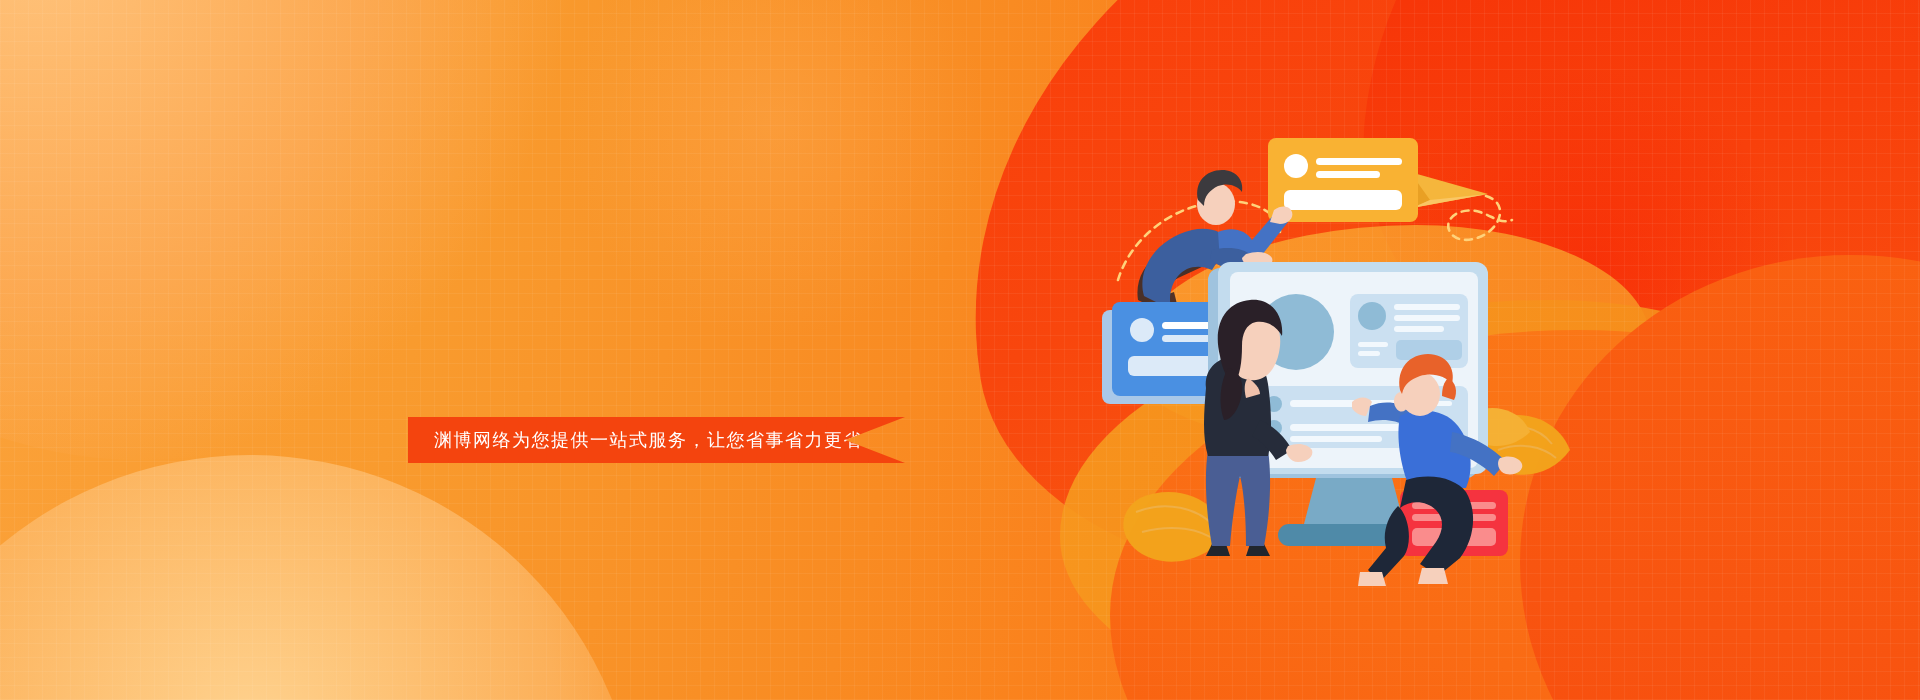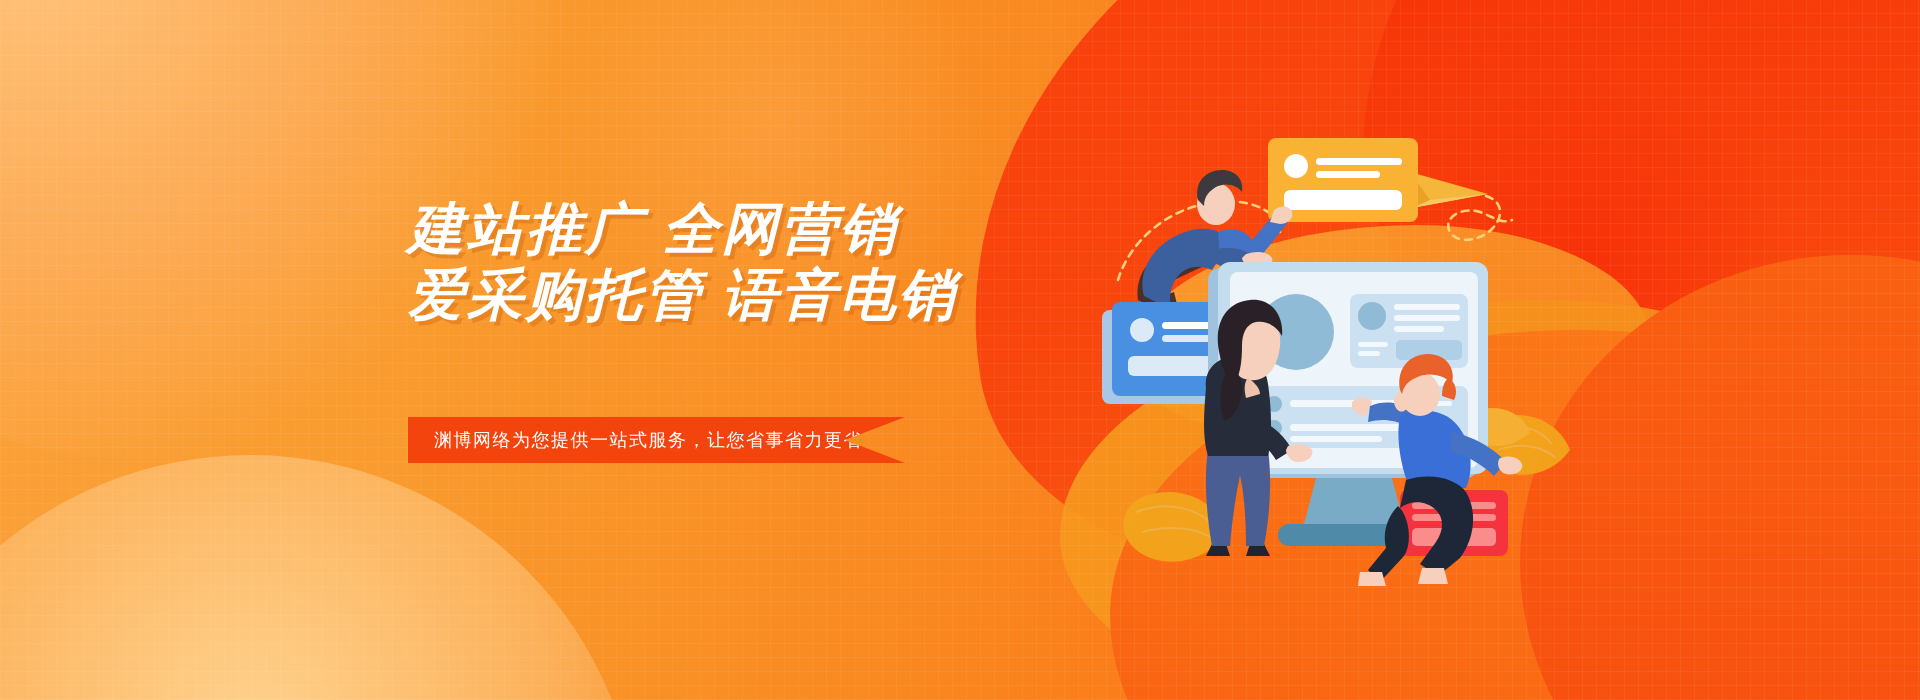--- a/index.html
+++ b/index.html
@@ -117,24 +117,20 @@
     <div class="sand-sweep2"></div>
     <div class="sand-sweep"></div>
     <div class="wave-orange-bottom"></div>
     <div class="wave-orange-bottom2"></div>
     <div class="blob-tl"></div>
     <div class="blob-mid"></div>
     <div class="blob-bl"></div>
     <div class="grid-tex"></div>
   </div>
 
-  <div class="copy">
-    <div class="headline">建站推广  全网营销</div>
-    <div class="headline">爱采购托管   语音电销</div>
-  </div>
 
   <div class="ribbon">
     <span class="ribbon-text">渊博网络为您提供一站式服务，让您省事省力更省心</span>
   </div>
 
   <div class="illus">
     <svg viewBox="0 0 480 500" xmlns="http://www.w3.org/2000/svg">
 
       <g opacity="0.95">
         <path d="M392 300 C 430 286 460 304 470 330 C 452 356 416 362 394 346 C 380 334 380 312 392 300 Z" fill="#F3A51C"></path>

